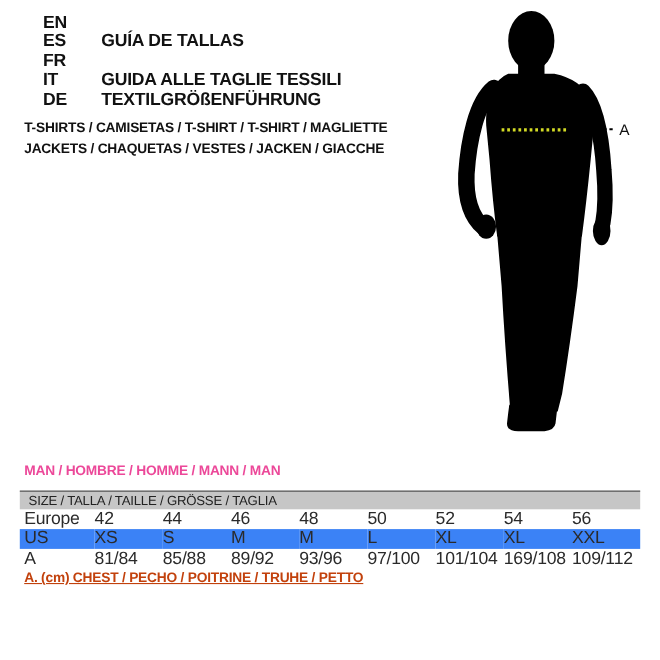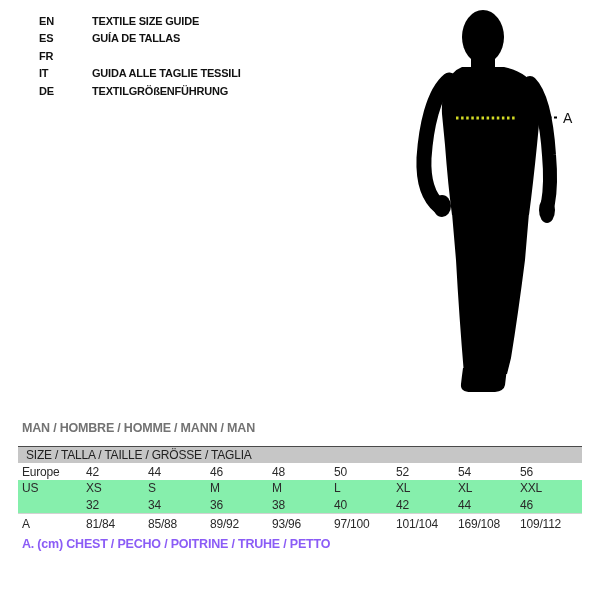--- a/index.html
+++ b/index.html
@@ -10,93 +10,96 @@
     background: #ffffff;
     font-family: "Liberation Sans", sans-serif;
     color: #1a1a1a;
     overflow: hidden;
   }
 
   
   .lang-list { position: absolute; left: 22px; top: 12px; }
   .lang-row { display: flex; height: 17.5px; align-items: center; }
   .lang-code, .lang-label {
-    font-weight: bold; font-size: 11px; letter-spacing: -0.2px;
+    font-weight: bold; font-size: 16px; letter-spacing: -0.2px;
     white-space: nowrap; color: #111; padding-left: 17px;
   }
   .lang-code { width: 36px; }
 
   
   .categories { position: absolute; left: 22px; top: 107px; }
   .category-line {
     font-weight: bold; font-size: 12.5px; letter-spacing: -0.2px;
     line-height: 19px; white-space: nowrap; color: #111;
   }
 
   
   .figure-svg { position: absolute; left: 405px; top: 5px; width: 180px; height: 395px; }
 
   
   .section-title {
     position: absolute; left: 22px; top: 421px;
-    font-weight: bold; font-size: 12.5px; letter-spacing: -0.2px; color: #737373;
+    font-weight: bold; font-size: 12.5px; letter-spacing: -0.2px; color: #ec4899;
   }
 
   
   .size-table-wrap { position: absolute; left: 18px; top: 446px; width: 564px; }
   .size-table-header {
     border-top: 1px solid #4a4a4a;
     background: #c6c6c6;
     font-size: 12px; line-height: 16px; height: 16px;
     padding-left: 8px; color: #222; letter-spacing: -0.2px;
   }
   table.size-table {
     border-collapse: collapse; table-layout: fixed;
-    width: 564px; font-size: 12px; color: #2a2a2a;
+    width: 564px; font-size: 16px; color: #2a2a2a;
   }
   table.size-table td { padding: 0; height: 16.5px; letter-spacing: -0.2px; }
   table.size-table td.lbl { text-align: left; padding-left: 4px; }
-  table.size-table tr.band { background: #86efac; padding-left: 32px; }
+  table.size-table tr.band { background: #3b82f6; padding-left: 32px; }
   table.size-table tr.band-last { border-bottom: 1px solid #d2d2d2; }
   table.size-table tr.row-a td { height: 20px; vertical-align: middle; }
   table.size-table tr.row-europe td { height: 17px; }
 
   
   .footnote {
-    position: absolute; left: 22px; top: 537px;
-    font-weight: bold; font-size: 12.5px; letter-spacing: -0.2px; color: #8b5cf6;
+    position: absolute; left: 22px; top: 518px;
+    font-weight: bold; font-size: 12.5px; letter-spacing: -0.2px; color: #c2410c; text-decoration: underline;
   }
 </style>
 </head>
 <body>
 
 <div class="canvas">
 
   <div class="lang-list">
     <div class="lang-row">
       <span class="lang-code">EN</span>
-      <span class="lang-label">TEXTILE SIZE GUIDE</span>
     </div>
     <div class="lang-row">
       <span class="lang-code">ES</span>
       <span class="lang-label">GUÍA DE TALLAS</span>
     </div>
     <div class="lang-row">
       <span class="lang-code">FR</span>
     </div>
     <div class="lang-row">
       <span class="lang-code">IT</span>
       <span class="lang-label">GUIDA ALLE TAGLIE TESSILI</span>
     </div>
     <div class="lang-row">
       <span class="lang-code">DE</span>
       <span class="lang-label">TEXTILGRÖßENFÜHRUNG</span>
     </div>
   </div>
 
+  <div class="categories">
+    <div class="category-line">T-SHIRTS / CAMISETAS / T-SHIRT / T-SHIRT / MAGLIETTE</div>
+    <div class="category-line">JACKETS / CHAQUETAS / VESTES / JACKEN / GIACCHE</div>
+  </div>
 
   <svg class="figure-svg" viewBox="405 5 180 395" xmlns="http://www.w3.org/2000/svg">
     <g fill="#000000" stroke="none">
       <ellipse cx="483" cy="37" rx="21" ry="27"></ellipse>
       <rect x="471" y="46" width="24" height="26"></rect>
       <path d="M462 67 L504 67 Q528 72 537 90 Q541 100 540 114 L537 145 Q533 185 529 215 L452 215 Q448 185 445 145 L442 114 Q441 95 447 83 Q452 71 462 67 Z"></path>
       <path d="M449 80 C433 93 426 128 424 158 C423 183 429 198 440 207" fill="none" stroke="#000000" stroke-width="15" stroke-linecap="round"></path>
       <ellipse cx="442" cy="206" rx="9" ry="11"></ellipse>
       <path d="M530 83 C541 94 547 124 549 155 C551 178 550 192 548 203" fill="none" stroke="#000000" stroke-width="14" stroke-linecap="round"></path>
       <ellipse cx="547" cy="210" rx="8" ry="13"></ellipse>
@@ -140,31 +143,20 @@
             <td class="lbl">US</td>
             <td>XS</td>
             <td>S</td>
             <td>M</td>
             <td>M</td>
             <td>L</td>
             <td>XL</td>
             <td>XL</td>
             <td>XXL</td>
           </tr>
-          <tr class="band band-last">
-            <td class="lbl"></td>
-            <td>32</td>
-            <td>34</td>
-            <td>36</td>
-            <td>38</td>
-            <td>40</td>
-            <td>42</td>
-            <td>44</td>
-            <td>46</td>
-          </tr>
           <tr class="row-a">
             <td class="lbl">A</td>
             <td>81/84</td>
             <td>85/88</td>
             <td>89/92</td>
             <td>93/96</td>
             <td>97/100</td>
             <td>101/104</td>
             <td>169/108</td>
             <td>109/112</td>

